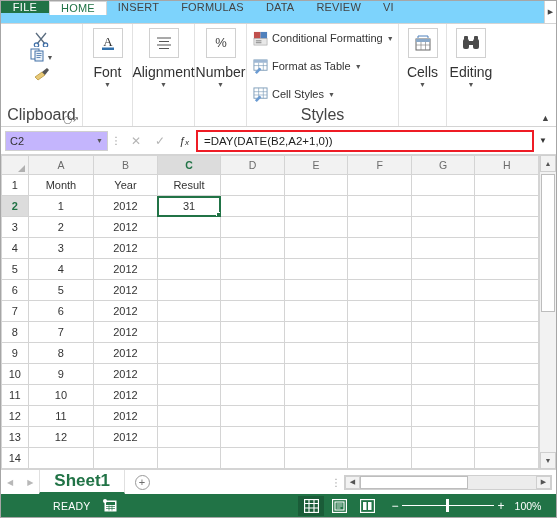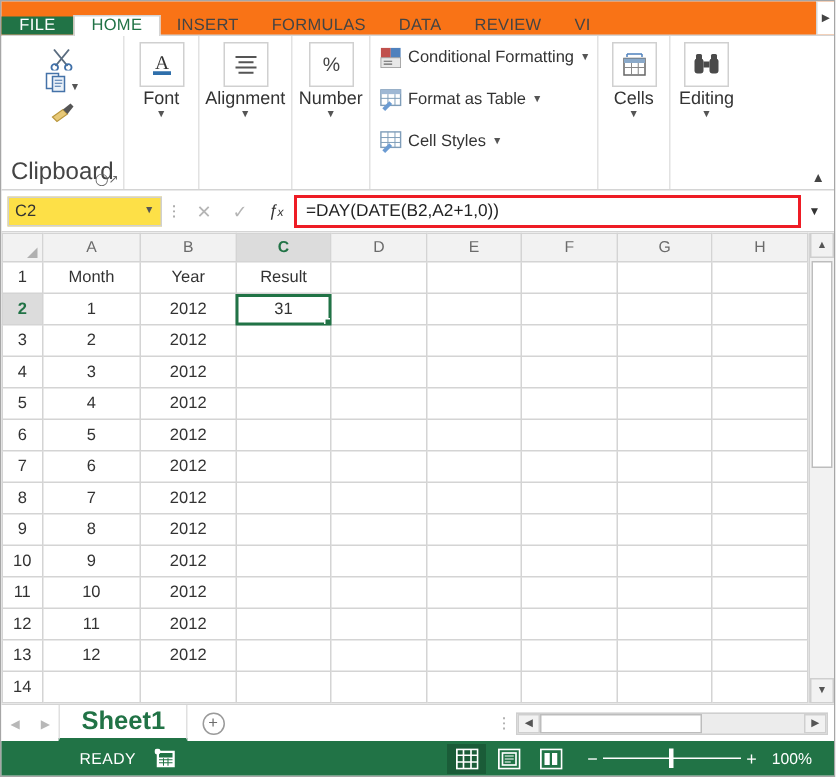--- a/index.html
+++ b/index.html
@@ -11,22 +11,22 @@
   }
   .app {
     width: 557px; height: 518px;
     position: relative;
     display: flex; flex-direction: column;
     border: 1px solid #a6a6a6;
   }
 
   
   .tabbar {
-    height: 23px; display: flex; align-items: flex-end;
-    background: #f97316; position: relative; flex: 0 0 auto;
+    height: 23px; display: flex; align-items: flex-start;
+    background: #7dd3fc; position: relative; flex: 0 0 auto;
     border-bottom: 1px solid #d4d4d4;
   }
   .tab-file {
     width: 48px; background: #217346; color: #ffffff;
     display: flex; align-items: center; justify-content: center;
     font-size: 11px; letter-spacing: .3px;
   }
   .tab {
     padding: 0 11px; display: flex; align-items: center;
     font-size: 11px; color: #444444; letter-spacing: .2px;
@@ -77,21 +77,21 @@
   .caret { font-size: 7px; color: #555; line-height: 7px; margin-top: 1px; }
   .clip-side { display: flex; flex-direction: column; align-items: center;
                padding-top: 2px; gap: 1px; width: 34px; }
   .clip-side-row { display: flex; align-items: center; gap: 2px; }
 
   .bigbtn {
     width: 30px; height: 30px; border: 1px solid #d0d0d0;
     display: flex; align-items: center; justify-content: center;
     background: #fff;
   }
-  .bigbtn-label { font-size: 12px; color: #333; margin-top: 0; }
+  .bigbtn-label { font-size: 14px; color: #333; margin-top: 6px; }
 
   .styles-item {
     display: flex; align-items: center; gap: 4px;
     height: 20px; font-size: 11px; color: #333;
   }
   .styles-item .sicon { width: 15px; height: 15px; display:block; }
 
   .dialog-launcher {
     position: absolute; bottom: 2px; right: 3px;
     font-size: 8px; color: #666;
@@ -103,21 +103,21 @@
 
   
   .fbar {
     height: 28px; display: flex; align-items: center;
     background: #ffffff; padding: 0 4px; gap: 0;
     flex: 0 0 auto; border-bottom: 1px solid #d4d4d4;
   }
   .namebox {
     width: 103px; height: 20px; border: 1px solid #d0d0d0;
     display: flex; align-items: center; padding: 0 4px;
-    font-size: 11px; color: #333; background: #fde047;
+    font-size: 11px; color: #333; background: #c4b5fd;
   }
   .namebox-text { flex: 1; }
   .namebox-caret { font-size: 7px; color: #555; }
   .fbar-dots { width: 16px; text-align: center; color: #999; font-size: 10px; }
   .fbar-btn { width: 24px; text-align: center; font-size: 12px; color: #b5b5b5; }
   .fbar-fx { width: 24px; text-align: center; font-size: 11px; color: #333; font-style: italic; font-family: Liberation Sans, sans-serif; }
   .fbox-wrap { flex: 1; position: relative; height: 22px; display: flex; align-items: center; }
   .fbox {
     flex: 1; height: 22px; display: flex; align-items: center;
     padding: 0 6px; font-size: 11.5px; color: #222;
@@ -363,20 +363,21 @@
       </div>
       <div class="styles-item">
         <svg class="sicon" viewBox="0 0 16 16">
           <rect x="1" y="1" width="14" height="11" fill="#fff" stroke="#7f9db9"></rect>
           <path d="M1 5h14M1 8.5h14M6 1v11M11 1v11" stroke="#7f9db9" stroke-width="0.7"></path>
           <path d="M2 14 L7 9 L9 11 L4 16 Z" fill="#6b9bd2"></path>
         </svg>
         <span>Cell Styles</span>
         <span class="caret">▼</span>
       </div>
+      <div class="rgroup-label">Styles</div>
     </div>
 
     <div class="rgroup rg-cells">
       <div class="bigbtn">
         <svg width="20" height="20" viewBox="0 0 20 20">
           <path d="M5 3h10M5 3v2M15 3v2" stroke="#4f81bd" stroke-width="1"></path>
           <rect x="3" y="6" width="14" height="11" fill="#fff" stroke="#666"></rect>
           <rect x="3" y="6" width="14" height="3" fill="#8aa9c9"></rect>
           <path d="M3 12h14M8 9v8M12.5 9v8" stroke="#888" stroke-width="0.7"></path>
         </svg>

